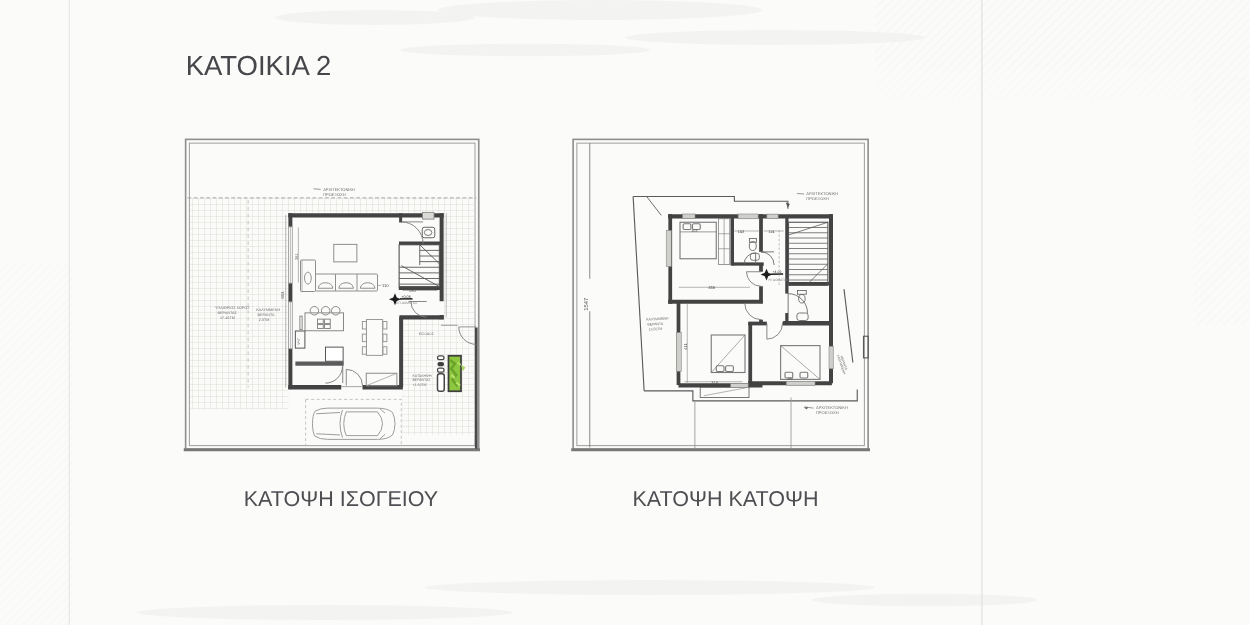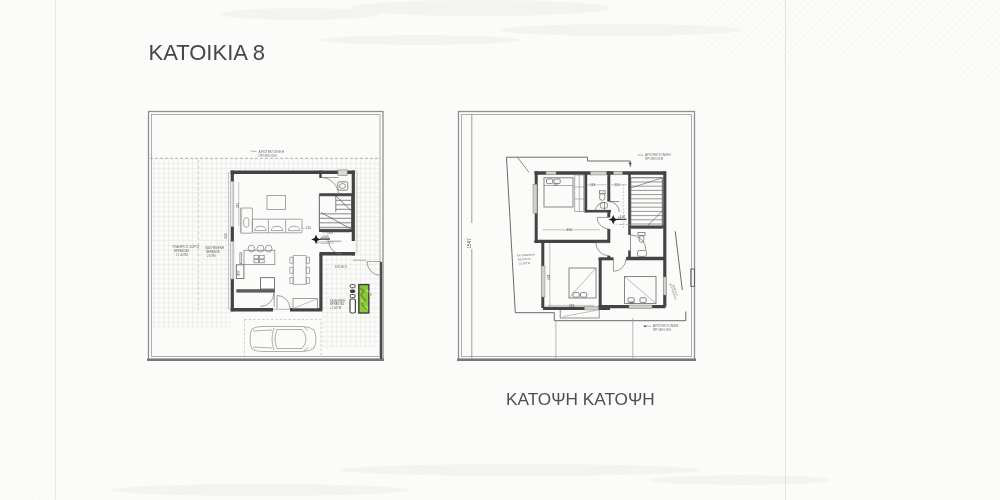--- a/index.html
+++ b/index.html
@@ -375,15 +375,16 @@
       <text x="519" y="264.5" font-size="2.8" transform="rotate(-3 519 264.5)">15.50ΤΜ</text>
       <text x="668" y="286" font-size="2.6" transform="rotate(70 670 286)">ΚΑΛΥΜΜΕΝΗ</text>
       <text x="671" y="287" font-size="2.6" transform="rotate(70 673 287)">ΒΕΡΑΝΤΑ</text>
     </g>
     <line x1="637.5" y1="154.8" x2="643.3" y2="155.2" stroke="#777" stroke-width="0.6"></line>
     <path d="M643.5,325.5 L650.8,326.5" stroke="#777" stroke-width="0.6" fill="none"></path>
     <path d="M643,326 l3.5,-0.5 l-1,2 z" fill="#666"></path>
   </g>
 </svg>
 
-<div class="title">ΚΑΤΟΙΚΙΑ 8</div>
+<div class="title">ΚΑΤΟΙΚΙΑ 2</div>
+<div class="cap" style="left:195px;">ΚΑΤΟΨΗ ΙΣΟΓΕΙΟΥ</div>
 <div class="cap" style="left:506px;">ΚΑΤΟΨΗ ΚΑΤΟΨΗ</div>
 </div>
 
 </body></html>

